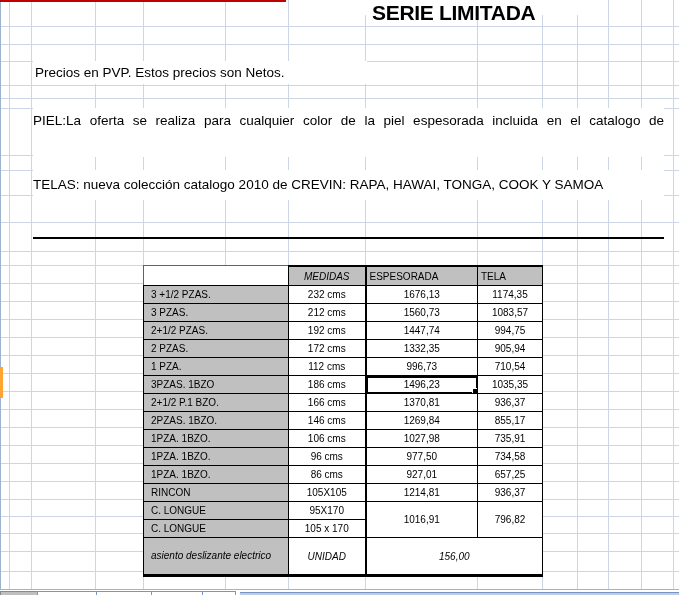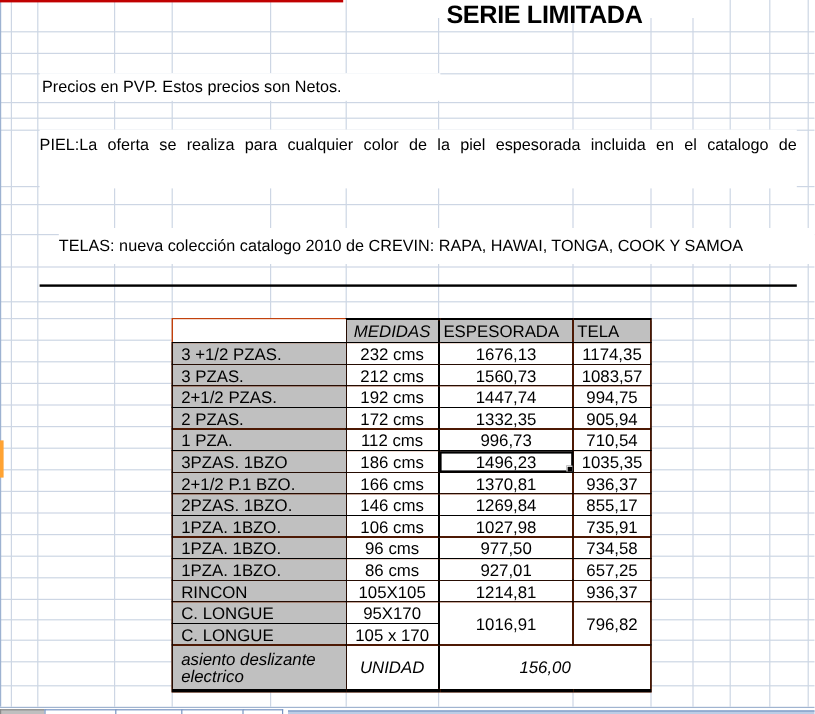--- a/index.html
+++ b/index.html
@@ -14,28 +14,28 @@
   .left-edge{position:absolute;left:0;top:0;width:1px;height:589px;background:#9DB2D1;z-index:2;}
   
   .cellblock{position:absolute;background:#fff;z-index:3;font-size:13.5px;}
   .title-cell{
     left:365px;top:0;width:212px;height:15px;line-height:25px;
     font-size:21px;font-weight:bold;letter-spacing:-0.3px;padding-left:7px;
   }
   .precios-cell{left:33px;top:61px;width:332px;height:23px;line-height:23px;padding-left:2px;}
   .piel-cell{left:33px;top:108px;width:631px;height:46px;padding-top:3px;line-height:19px;}
   .piel-l1{text-align:justify;text-align-last:justify;}
-  .telas-cell{left:49px;top:170px;width:631px;height:24px;padding-top:6px;line-height:17px;margin-top:20px;}
+  .telas-cell{left:33px;top:170px;width:631px;height:24px;padding-top:6px;line-height:17px;}
   
   .divider{position:absolute;left:33px;top:237px;width:631px;height:2px;background:#000;z-index:4;}
   .red-marker{position:absolute;left:0;top:0;width:286px;height:2px;background:var(--top-marker-red);z-index:6;}
   .orange-marker{position:absolute;left:0;top:367px;width:3px;height:31px;background:var(--left-marker-orange);z-index:6;}
   
   .tablewrap{position:absolute;left:143px;top:265px;z-index:5;}
-  table{border-collapse:collapse;table-layout:fixed;background:#c2410c;font-size:14px;}
+  table{border-collapse:collapse;table-layout:fixed;background:#4d7c0f;font-size:10px;}
   col.c-lbl{width:145px;} col.c-med{width:77px;} col.c-esp{width:112px;} col.c-tel{width:65px;}
   tr{height:18px;} tr.tall{height:38px;}
   th,td{border:1px solid #000;padding:0;overflow:hidden;position:relative;vertical-align:middle;}
   thead th{background:var(--header-fill);font-weight:normal;border-top:2px solid #000;height:18px;}
   th.h-empty{background:#fff;border-top:none;border-left:none;}
   th.h-med{font-style:italic;text-align:center;}
   th.h-esp,th.h-tel{text-align:left;padding-left:3px;}
   td.lbl{background:var(--label-fill);text-align:left;padding-left:7px;line-height:14px;}
   td.med,td.esp,td.tel{text-align:center;background:#fff;}
   .col-esp{border-left:2px solid #000;margin-left:12px;}

